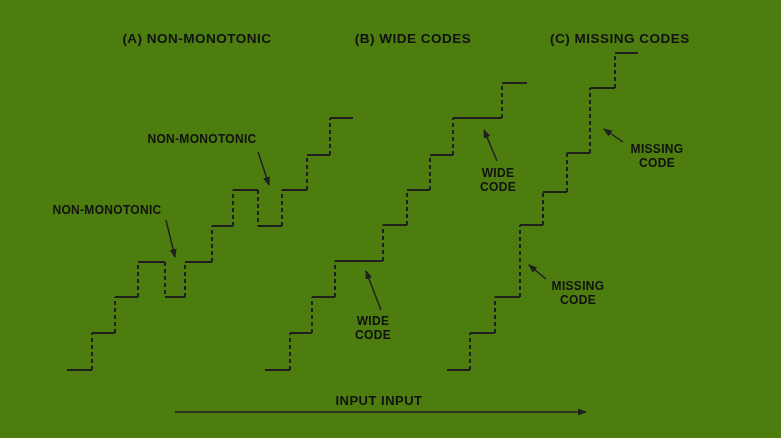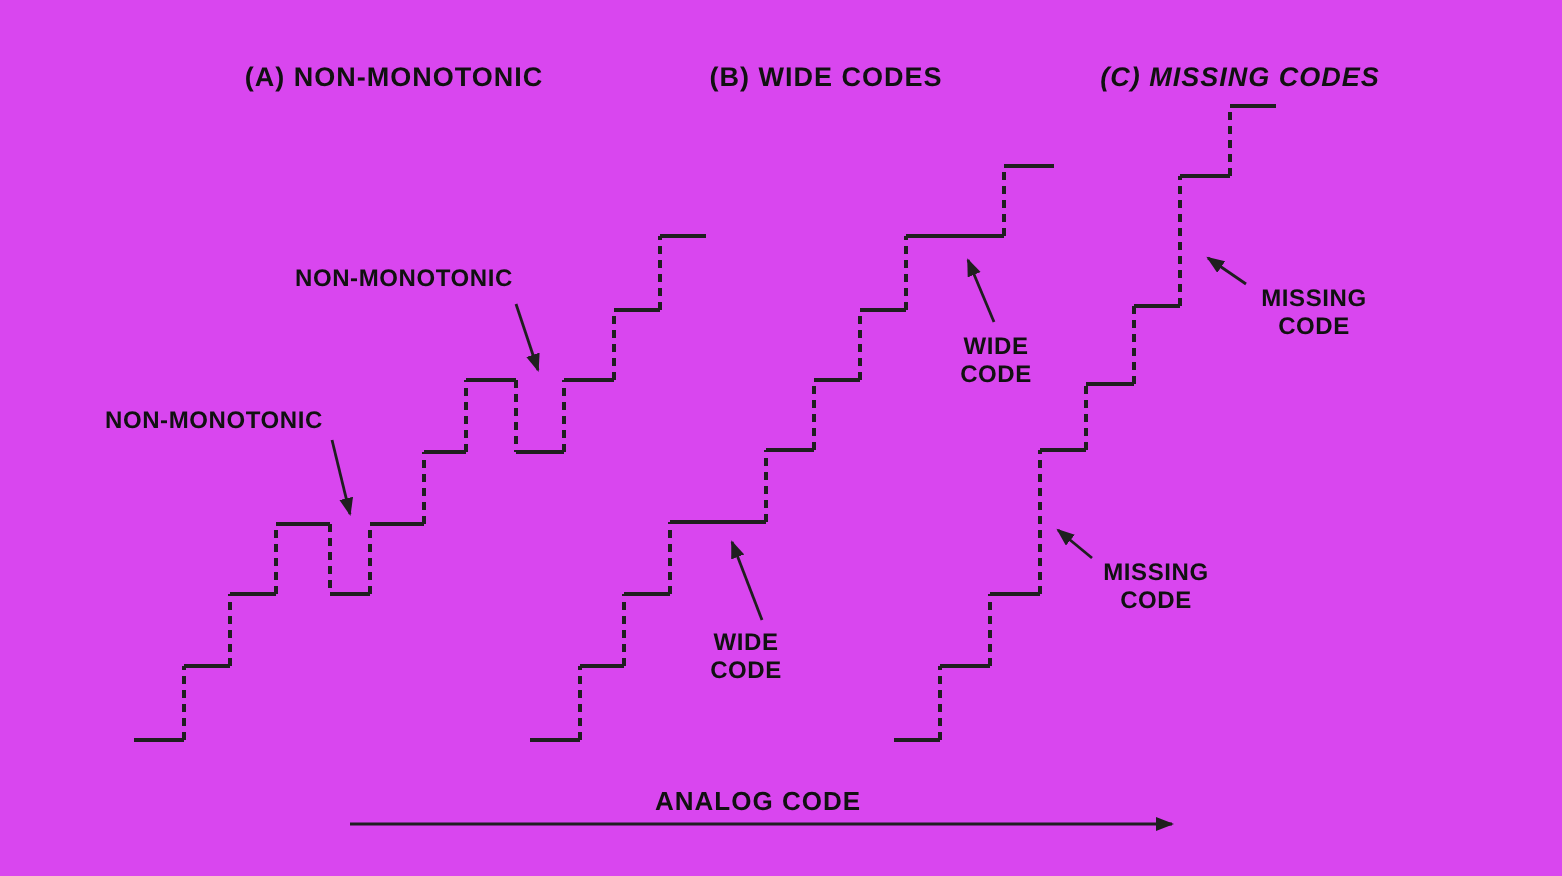--- a/index.html
+++ b/index.html
@@ -1,20 +1,20 @@
 <!DOCTYPE html>
 <html><head>
 <meta charset="utf-8">
 <style>
   html, body { margin: 0; padding: 0; background: #ffffff; }
   .stage {
     position: relative;
     width: 781px;
     height: 438px;
-    background: #d946ef;
+    background: #4d7c0f;
     font-family: "Liberation Sans", "DejaVu Sans", sans-serif;
     overflow: hidden;
   }
   .stage svg { position: absolute; left: 0; top: 0; }
   .lbl {
     position: absolute;
     transform: translateX(-50%);
     color: #111111;
     font-weight: bold;
     text-align: center;
@@ -52,28 +52,28 @@
     <line stroke="#1f1f1f" stroke-width="1.4" marker-end="url(#ah)" x1="497" y1="161" x2="484" y2="130"></line>
     <line stroke="#1f1f1f" stroke-width="1.4" marker-end="url(#ah)" x1="381" y1="310" x2="366" y2="271"></line>
     <line stroke="#1f1f1f" stroke-width="1.4" marker-end="url(#ah)" x1="623" y1="142" x2="604" y2="129"></line>
     <line stroke="#1f1f1f" stroke-width="1.4" marker-end="url(#ah)" x1="546" y1="279" x2="529" y2="265"></line>
 
     <line stroke="#1f1f1f" stroke-width="1.6" marker-end="url(#ah)" x1="175" y1="412" x2="586" y2="412"></line>
   </svg>
 
   <div class="lbl panel-title" style="left:197px; top:31px;">(A) NON-MONOTONIC</div>
   <div class="lbl panel-title" style="left:413px; top:31px;">(B) WIDE CODES</div>
-  <div class="lbl panel-title" style="left:620px; top:31px;font-style:italic;">(C) MISSING CODES</div>
+  <div class="lbl panel-title" style="left:620px; top:31px;">(C) MISSING CODES</div>
 
   <div class="lbl callout" style="left:202px; top:132px;">NON-MONOTONIC</div>
   <div class="lbl callout" style="left:107px; top:203px;">NON-MONOTONIC</div>
   <div class="lbl callout" style="left:498px; top:166px;">WIDE
 CODE</div>
   <div class="lbl callout" style="left:373px; top:314px;">WIDE
 CODE</div>
   <div class="lbl callout" style="left:657px; top:142px;">MISSING
 CODE</div>
   <div class="lbl callout" style="left:578px; top:279px;">MISSING
 CODE</div>
 
-  <div class="lbl axis-label" style="left:379px; top:393px;">ANALOG CODE</div>
+  <div class="lbl axis-label" style="left:379px; top:393px;">INPUT INPUT</div>
 
 </div>
 
 </body></html>

